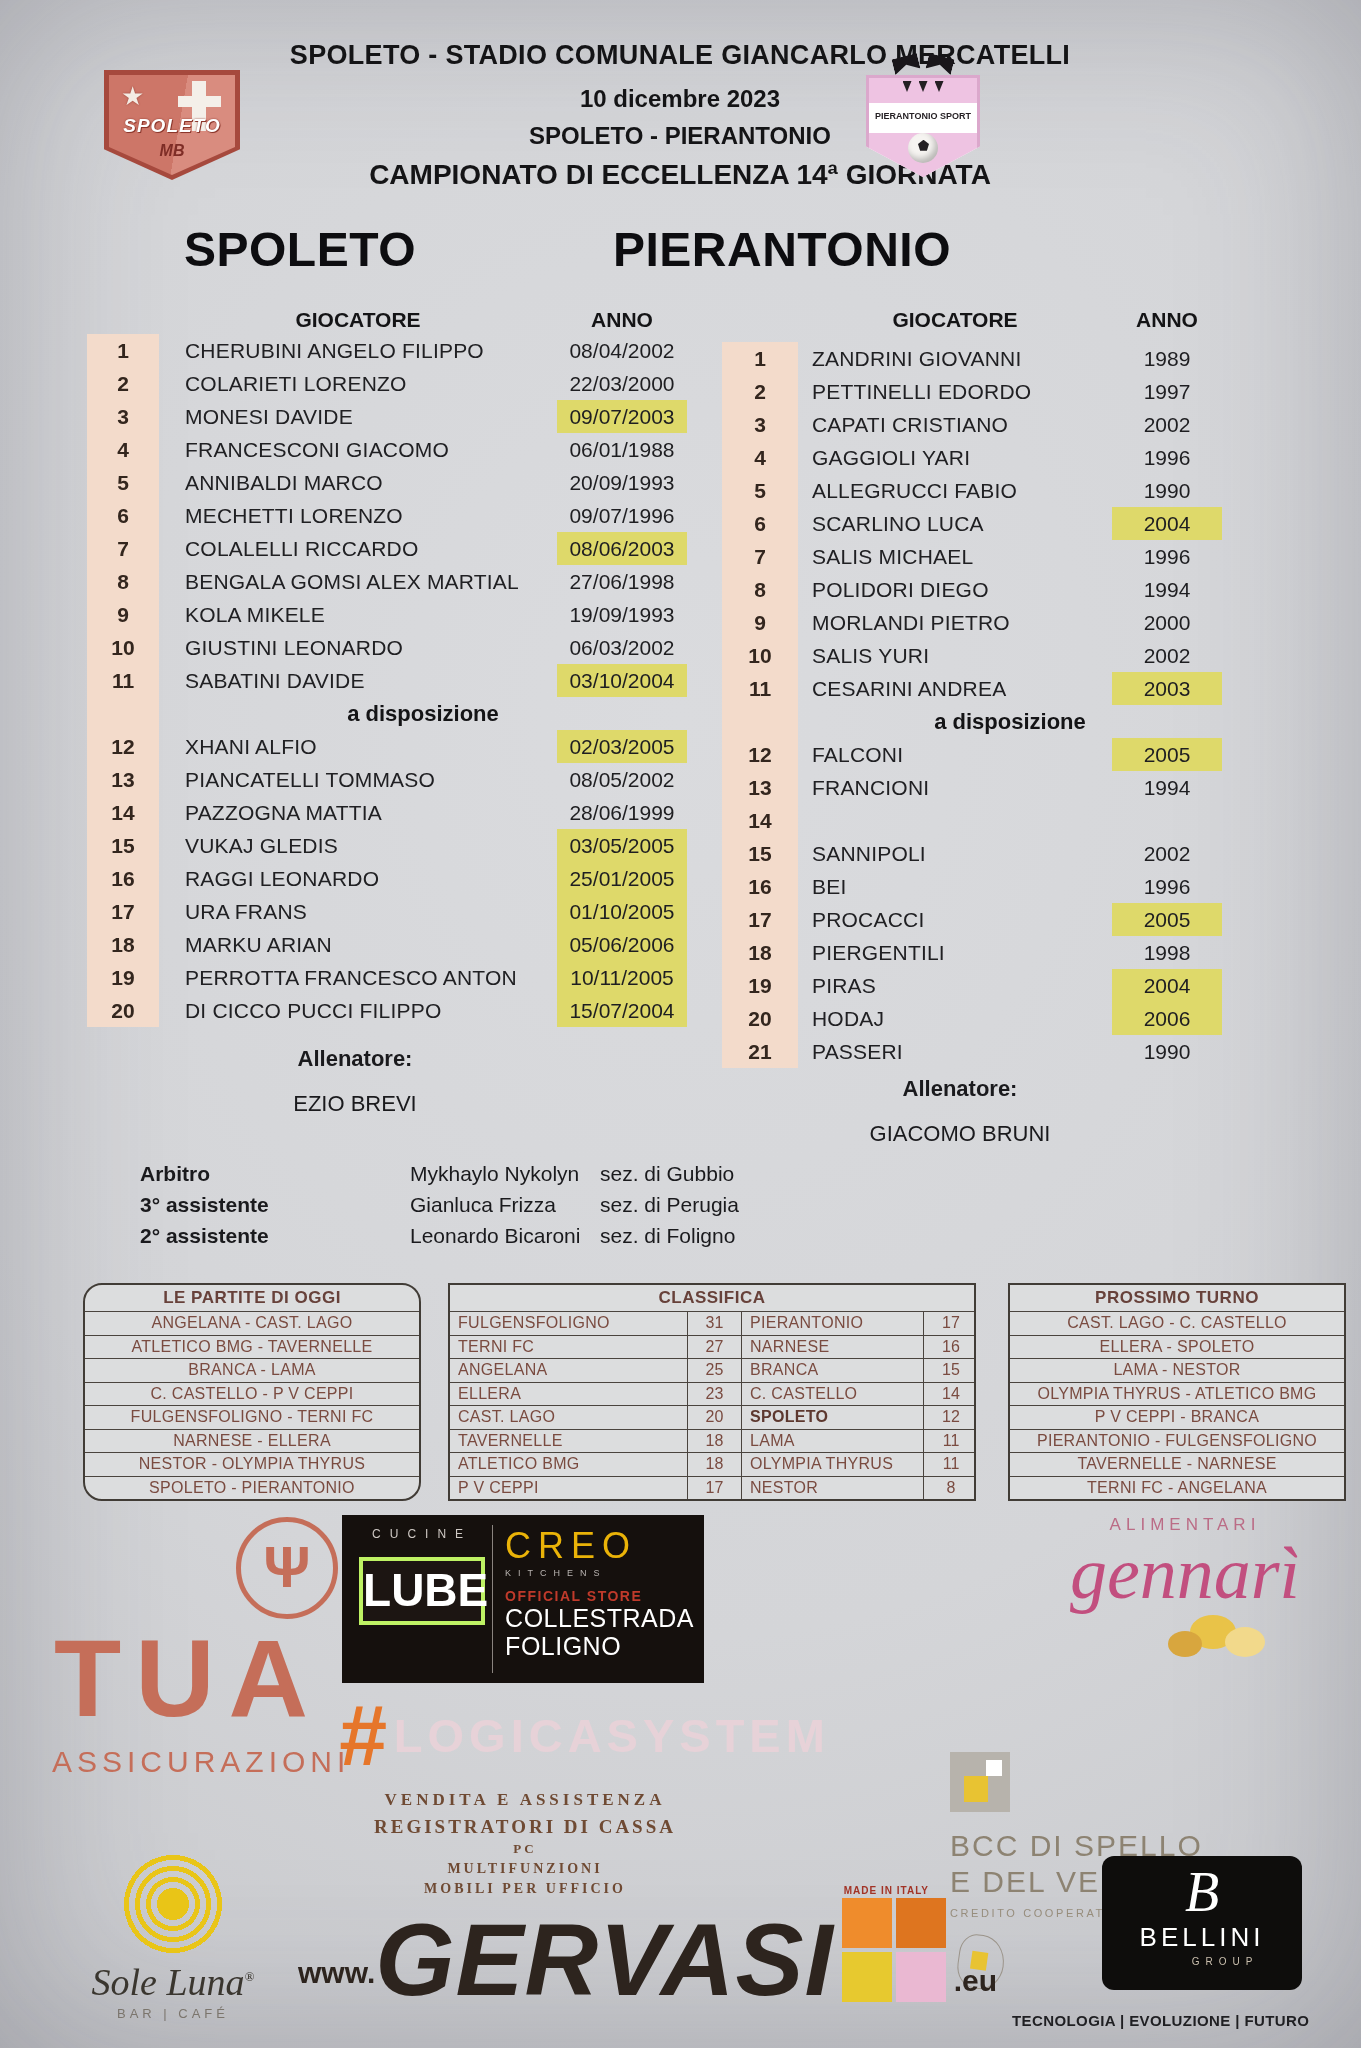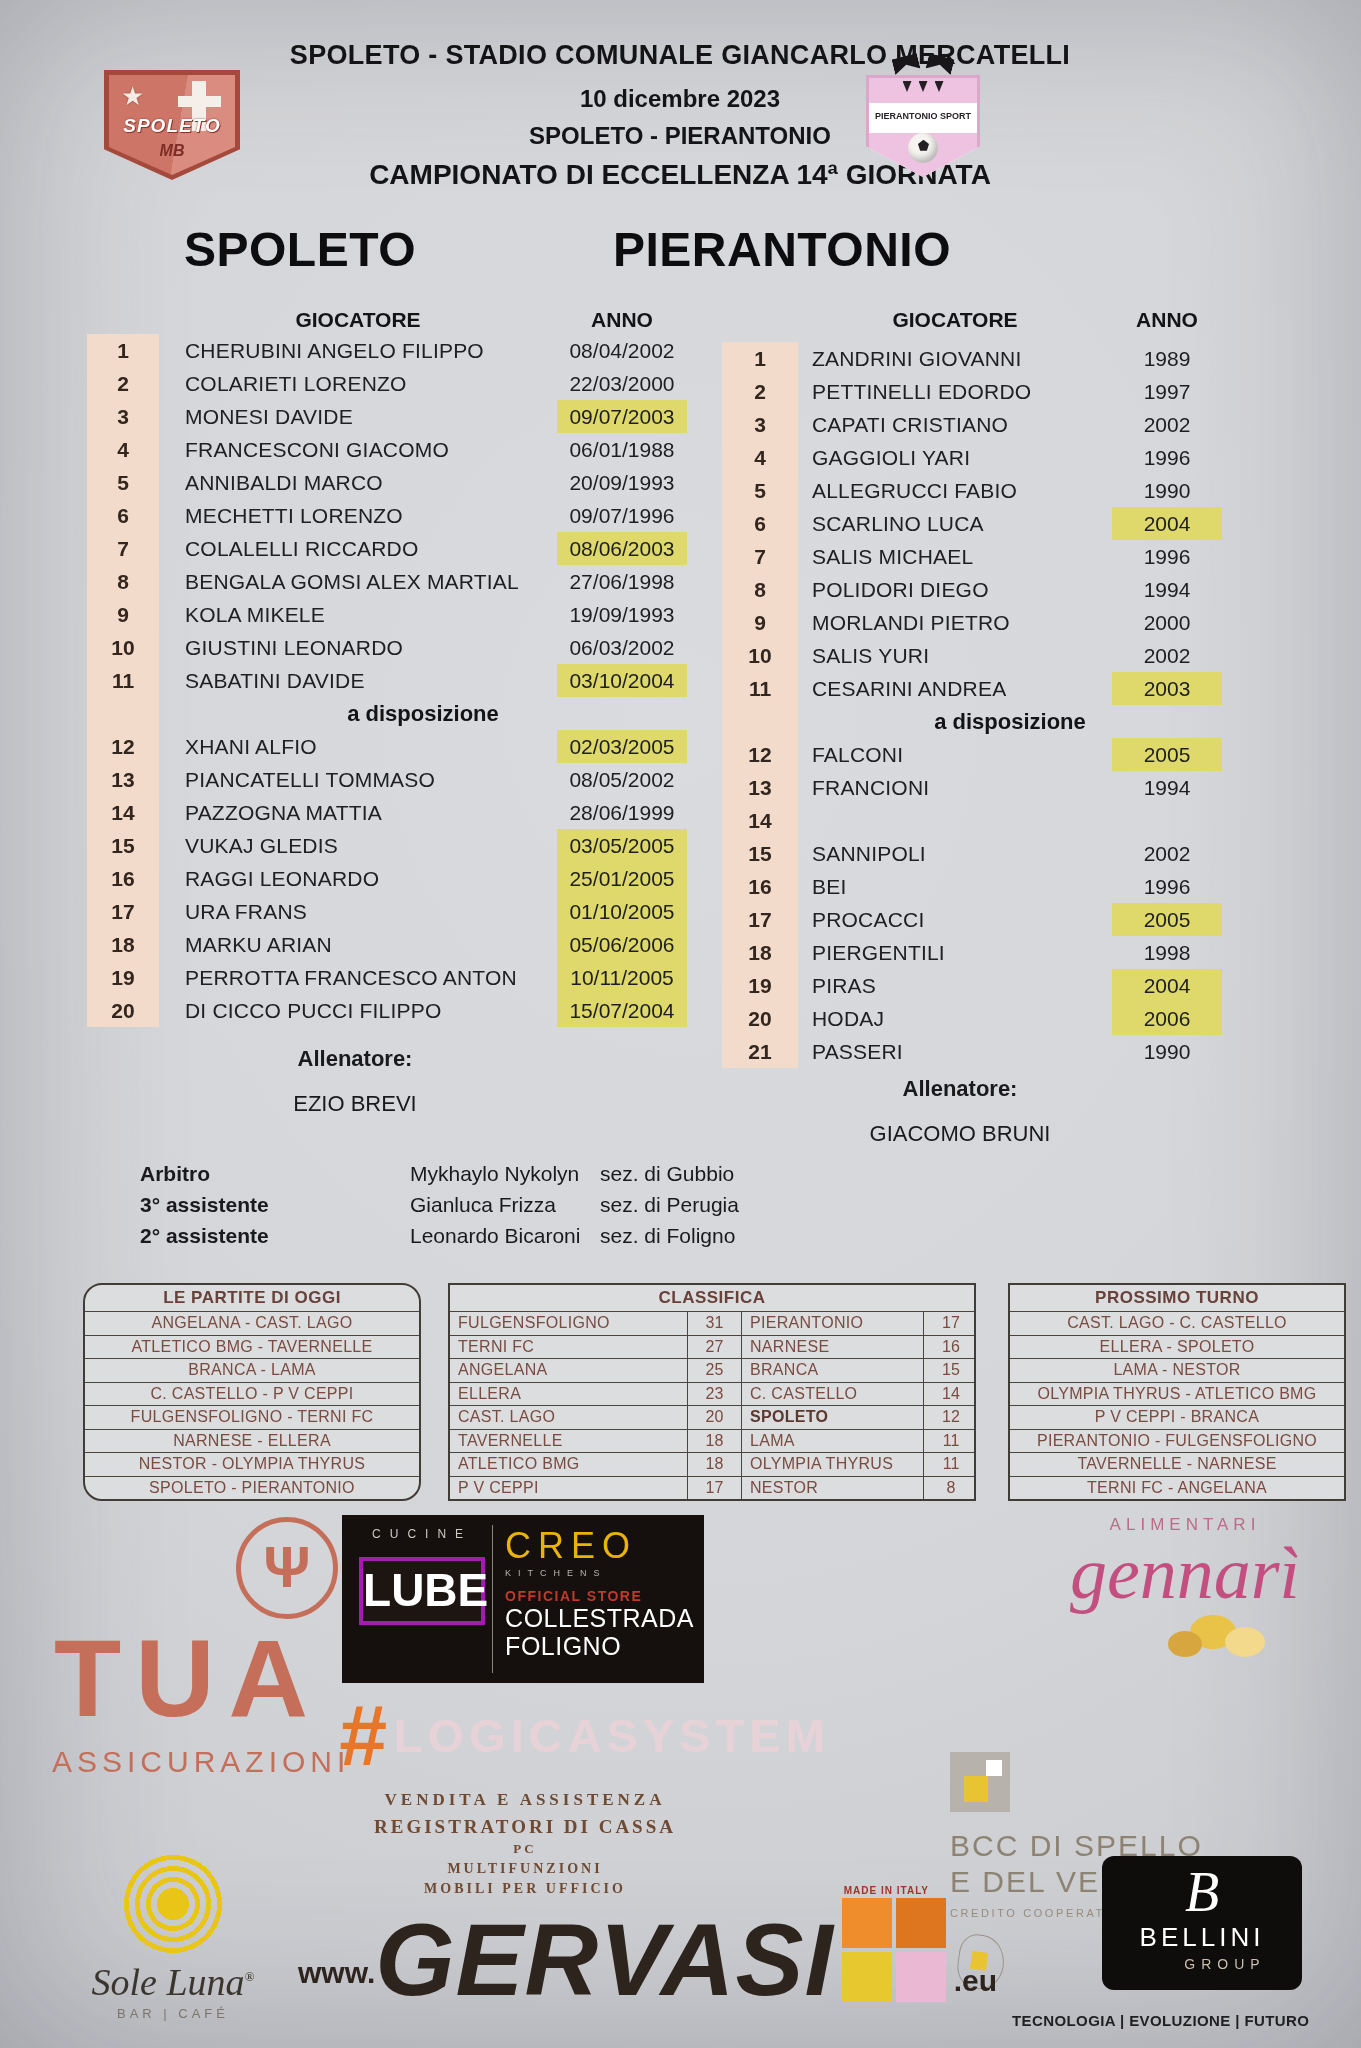--- a/index.html
+++ b/index.html
@@ -78,21 +78,21 @@
   .cpts{text-align:center;}
   
   .tua{position:absolute;left:52px;top:1505px;width:272px;color:#c56e59;text-align:center;}
   .tua-sym{position:absolute;right:-14px;top:12px;width:92px;height:92px;border:5px solid #c56e59;border-radius:50%;
     font-size:58px;line-height:90px;font-weight:700;}
   .tua-name{margin-top:118px;font-size:110px;font-weight:700;letter-spacing:14px;line-height:1;}
   .tua-sub{font-size:30px;letter-spacing:5px;margin-top:12px;}
   .lubebox{position:absolute;left:342px;top:1515px;width:362px;height:168px;background:#15100d;display:flex;padding:10px;box-sizing:border-box;}
   .lube-left{width:46%;border-right:1px solid #8a847f;position:relative;}
   .cucine{color:#cfc9c4;font-size:12px;letter-spacing:9px;text-align:center;margin-top:2px;}
-  .lube-logo{margin:16px auto 0;width:118px;border:4px solid #a21caf;color:#fff;font-size:46px;font-weight:700;text-align:center;background:#1c1512;line-height:1.3;}
+  .lube-logo{margin:16px auto 0;width:118px;border:4px solid #bef264;color:#fff;font-size:46px;font-weight:700;text-align:center;background:#1c1512;line-height:1.3;}
   .lube-right{flex:1;padding-left:12px;color:#efecea;}
   .creo{font-size:36px;letter-spacing:7px;color:#eab308;}
   .kitchens{font-size:9px;letter-spacing:7px;color:#b9b4b1;margin-top:1px;}
   .official{color:#c03a2b;font-size:14px;font-weight:700;letter-spacing:1.5px;margin-top:10px;}
   .coll{font-size:25px;letter-spacing:.5px;line-height:1.12;color:#fff;}
   .logica{position:absolute;left:338px;top:1692px;white-space:nowrap;}
   .hash{color:#e6762a;font-size:86px;font-weight:700;font-style:italic;vertical-align:middle;line-height:1;}
   .lname{color:#e7d2d8;font-size:47px;font-weight:700;letter-spacing:5px;vertical-align:middle;margin-left:8px;}
   .serviz{position:absolute;left:360px;top:1788px;width:330px;text-align:center;font-family:"Liberation Serif",serif;font-weight:700;color:#6f4a33;}
   .sline{line-height:1.45;}
@@ -127,21 +127,21 @@
   .gervasi{position:absolute;left:298px;top:1898px;display:flex;align-items:flex-end;}
   .gwww{font-size:30px;font-weight:700;color:#2d241e;margin-bottom:14px;}
   .gname2{font-size:102px;font-weight:700;font-style:italic;letter-spacing:1px;color:#2d241e;line-height:.85;}
   .gsquares{position:relative;width:106px;height:106px;margin-left:8px;display:grid;grid-template-columns:50px 50px;grid-auto-rows:50px;gap:4px;}
   .gmade{position:absolute;top:-13px;left:2px;font-size:10px;color:#a23326;letter-spacing:1px;font-weight:700;white-space:nowrap;}
   .sq1{background:#ef8c2c}.sq2{background:#de751f}.sq3{background:#e7c92f}.sq4{background:#eab8d2}
   .gtld{font-size:30px;font-weight:700;color:#2d241e;margin:0 0 6px 6px;}
   .bellini{position:absolute;left:1102px;top:1856px;width:200px;height:134px;background:#0e0d0c;border-radius:12px;text-align:center;color:#fff;padding-top:8px;box-sizing:border-box;}
   .bellini-b{font-family:"Liberation Serif",serif;font-style:italic;font-size:56px;line-height:1;}
   .bellini-name{font-size:26px;letter-spacing:4px;margin-top:2px;}
-  .bellini-sub{font-size:14px;letter-spacing:6px;color:#cabfae;margin-top:3px;margin-left:46px;}
+  .bellini-sub{font-size:10px;letter-spacing:6px;color:#cabfae;margin-top:3px;margin-left:46px;}
   .tagline{position:absolute;left:1012px;top:2012px;font-size:15px;font-weight:700;letter-spacing:.4px;color:#1f1f22;}
 </style>
 </head>
 <body>
 
 <div class="page">
 
   <div class="header">
     <div class="h1">SPOLETO - STADIO COMUNALE GIANCARLO MERCATELLI</div>
     <div class="h2">10 dicembre 2023</div>

